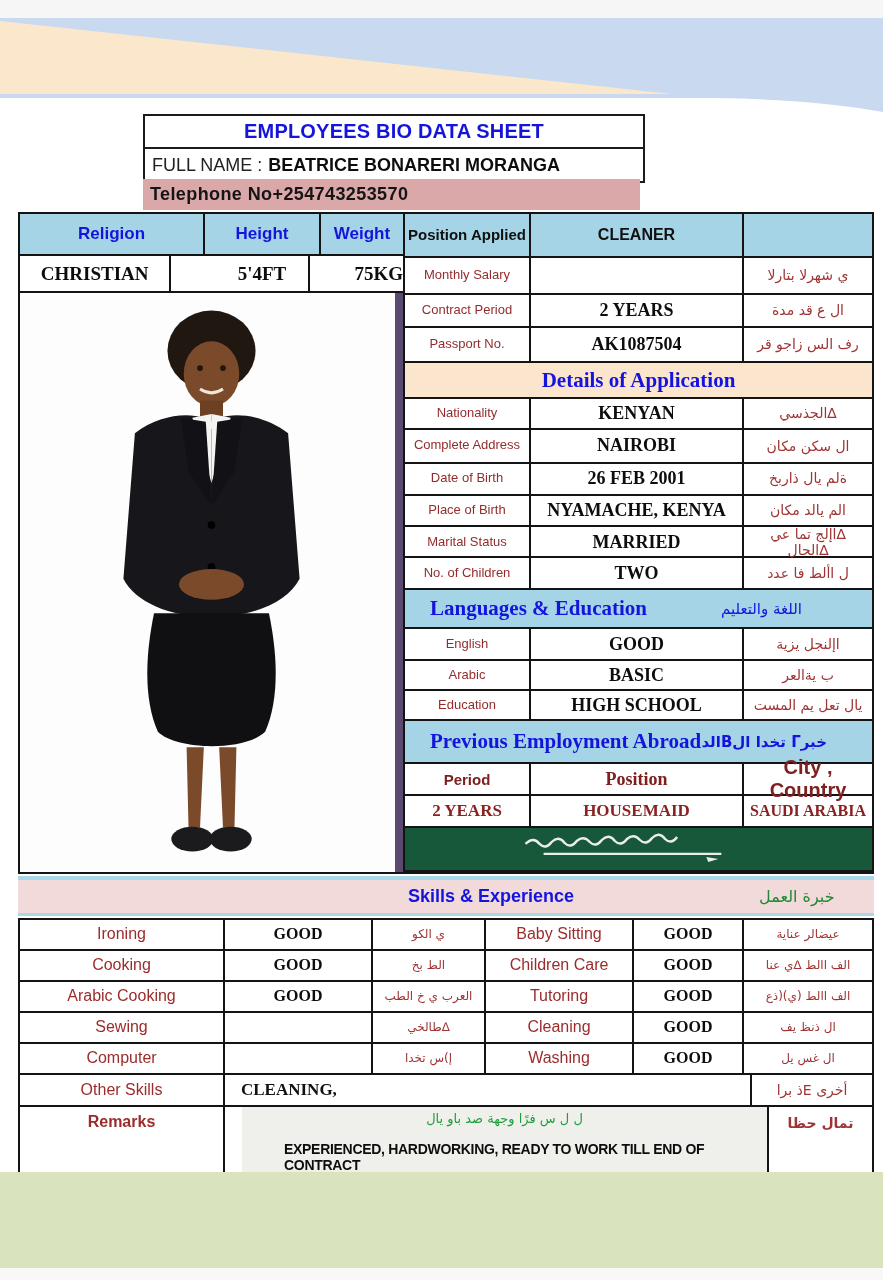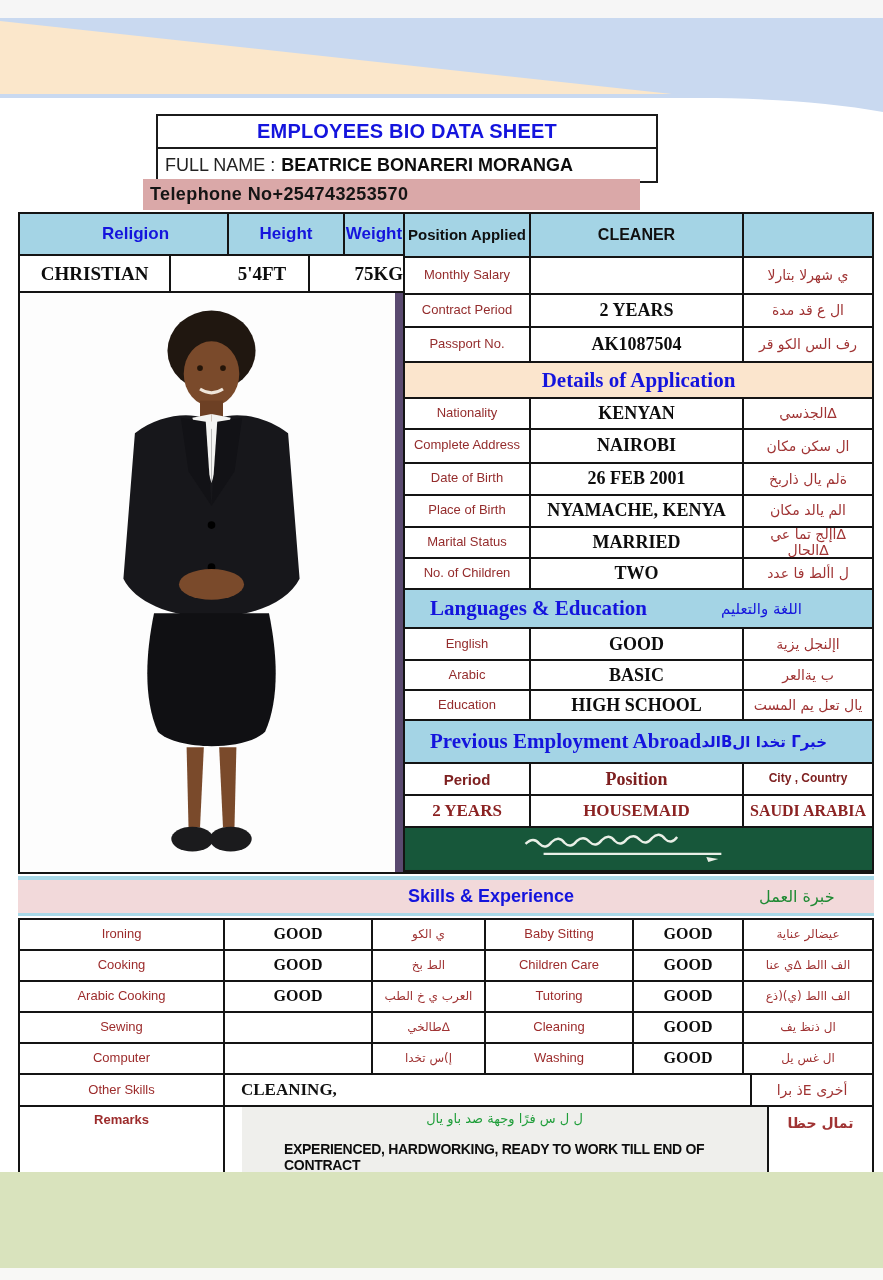--- a/index.html
+++ b/index.html
@@ -10,36 +10,36 @@
   .abs{position:absolute;}
   .row{display:flex;}
   .cell{box-sizing:border-box;display:flex;align-items:center;justify-content:center;text-align:center;line-height:1.15;}
   .bR{border-right:2px solid #141414;}
   .bB{border-bottom:2px solid #141414;}
 
   
   .deco-top{left:0;top:0;width:883px;height:116px;}
 
   
-  .header-box{left:156px;top:114px;width:502px;border:2px solid #1b1b1b;background:#fff;box-sizing:border-box;}
+  .header-box{left:143px;top:114px;width:502px;border:2px solid #1b1b1b;background:#fff;box-sizing:border-box;}
   .title-row{height:31px;display:flex;align-items:center;justify-content:center;
     color:#1414dd;font-weight:bold;font-size:20px;letter-spacing:.2px;}
   .name-row{height:32px;display:flex;align-items:center;border-top:2px solid #1b1b1b;padding-left:7px;font-size:18px;color:#222;}
   .name-row b{margin-left:6px;color:#0d0d0d;}
   .phone-row{left:143px;top:179px;width:497px;height:31px;background:#daa8a8;
     display:flex;align-items:center;padding-left:7px;box-sizing:border-box;
     font-size:18px;font-weight:bold;color:#151515;letter-spacing:.4px;}
 
   
   .main-table{left:18px;top:212px;width:856px;height:662px;border:2px solid #141414;
     box-sizing:border-box;display:flex;background:#fff;}
   .left-col{width:385px;border-right:2px solid #141414;box-sizing:border-box;display:flex;flex-direction:column;}
   .right-col{flex:1;display:flex;flex-direction:column;}
 
-  .vitals-hdr{height:40px;background:#a4d4e5;padding-left:24px;}
+  .vitals-hdr{height:40px;background:#a4d4e5;}
   .vitals-hdr .cell{color:#1414dd;font-weight:bold;font-size:17px;}
   .vitals-val{height:35px;gap:44px;}
   .vitals-val .cell{font-family:"Liberation Serif",serif;font-weight:bold;font-size:19px;color:#0d0d0d;}
   .vw1{width:185px;} .vw2{width:116px;} .vw3{flex:1;}
 
   .photo-cell{flex:1;position:relative;background:#fdfdfd;}
   .photo-cell svg{position:absolute;left:0;top:0;width:100%;height:100%;}
   .photo-strip{position:absolute;right:0;top:0;bottom:0;width:8px;background:#5a4a70;}
 
   .lblc{width:126px;color:#942c2c;font-size:13px;padding:0 3px;}
@@ -68,21 +68,21 @@
   
   .skills-hdr{left:18px;top:876px;width:856px;height:40px;box-sizing:border-box;
     border-top:4px solid #a9d9e8;border-bottom:3px solid #a9d9e8;background:#f2d9da;
     display:flex;align-items:center;}
   .skills-hdr .en{margin-left:390px;color:#1414dd;font-weight:bold;font-size:18px;}
   .skills-hdr .ar{margin-left:185px;color:#1f8a33;font-size:16px;direction:rtl;font-family:"DejaVu Sans",sans-serif;}
 
   .skills-table{left:18px;top:918px;width:856px;border:2px solid #141414;box-sizing:border-box;background:#fff;}
   .sk-row{height:29px;}
   .sw1{width:205px;} .sw2{width:148px;} .sw3{width:113px;} .sw4{width:148px;} .sw5{width:110px;} .sw6{flex:1;}
-  .sk-lbl{color:#9c2b2b;font-size:13px;}
+  .sk-lbl{color:#9c2b2b;font-size:16px;}
   .sk-val{font-family:"Liberation Serif",serif;font-weight:bold;font-size:16px;color:#0d0d0d;}
   .sk-ar{color:#a03434;font-size:12px;direction:rtl;font-family:"DejaVu Sans",sans-serif;}
 
   .other-row{height:30px;}
   .other-val{width:527px;justify-content:flex-start;padding-left:16px;font-family:"Liberation Serif",serif;font-weight:bold;font-size:17px;}
   .remarks-row{height:72px;}
   .remarks-lbl{align-items:flex-start;padding-top:6px;font-weight:bold;}
   .remarks-body{width:527px;background:#efefec;display:flex;flex-direction:column;justify-content:space-between;
     box-sizing:border-box;padding:4px 2px 6px 2px;margin-left:17px;}
   .remarks-arnote{text-align:center;color:#1f9e3a;font-size:13px;direction:rtl;font-family:"DejaVu Sans",sans-serif;}
@@ -183,21 +183,21 @@
 
     <div class="row bB" style="height:31px">
       <div class="cell bR lblc">Contract Period</div>
       <div class="cell bR valc">2 YEARS</div>
       <div class="cell arc">ال ع قد مدة</div>
     </div>
 
     <div class="row bB" style="height:33px">
       <div class="cell bR lblc">Passport No.</div>
       <div class="cell bR valc">AK1087504</div>
-      <div class="cell arc">رف الس الكو قر</div>
+      <div class="cell arc">رف الس زاجو قر</div>
     </div>
 
     <div class="row bB hdr-peach" style="height:34px">
       <div class="cell sec-title" style="flex:1">Details of  Application</div>
     </div>
 
     <div class="row bB" style="height:29px">
       <div class="cell bR lblc">Nationality</div>
       <div class="cell bR valc">KENYAN</div>
       <div class="cell arc">∆الجذسي</div>
@@ -257,21 +257,21 @@
     </div>
 
     <div class="row bB hdr-blue" style="height:41px;align-items:center;">
       <div class="sec-title" style="margin-left:25px">Previous Employment Abroad</div>
       <div class="sec-ar" style="margin-left:auto;margin-right:45px;font-weight:bold">خبرΓ تخدا الBالد</div>
     </div>
 
     <div class="row bB emp-hdr" style="height:30px">
       <div class="cell bR lblc" style="font-size:15px">Period</div>
       <div class="cell bR" style="width:213px;font-family:'Liberation Serif',serif;font-size:18px">Position</div>
-      <div class="cell" style="flex:1;font-size:12px">City , Country</div>
+      <div class="cell" style="flex:1;font-size:20px">City , Country</div>
     </div>
 
     <div class="row bB emp-val" style="height:30px">
       <div class="cell bR" style="width:126px;font-size:17px">2 YEARS</div>
       <div class="cell bR" style="width:213px;font-size:17px">HOUSEMAID</div>
       <div class="cell" style="flex:1;font-size:16px">SAUDI ARABIA</div>
     </div>
 
     <div class="flag-row">
       <svg viewBox="0 0 465 42" preserveAspectRatio="none">

